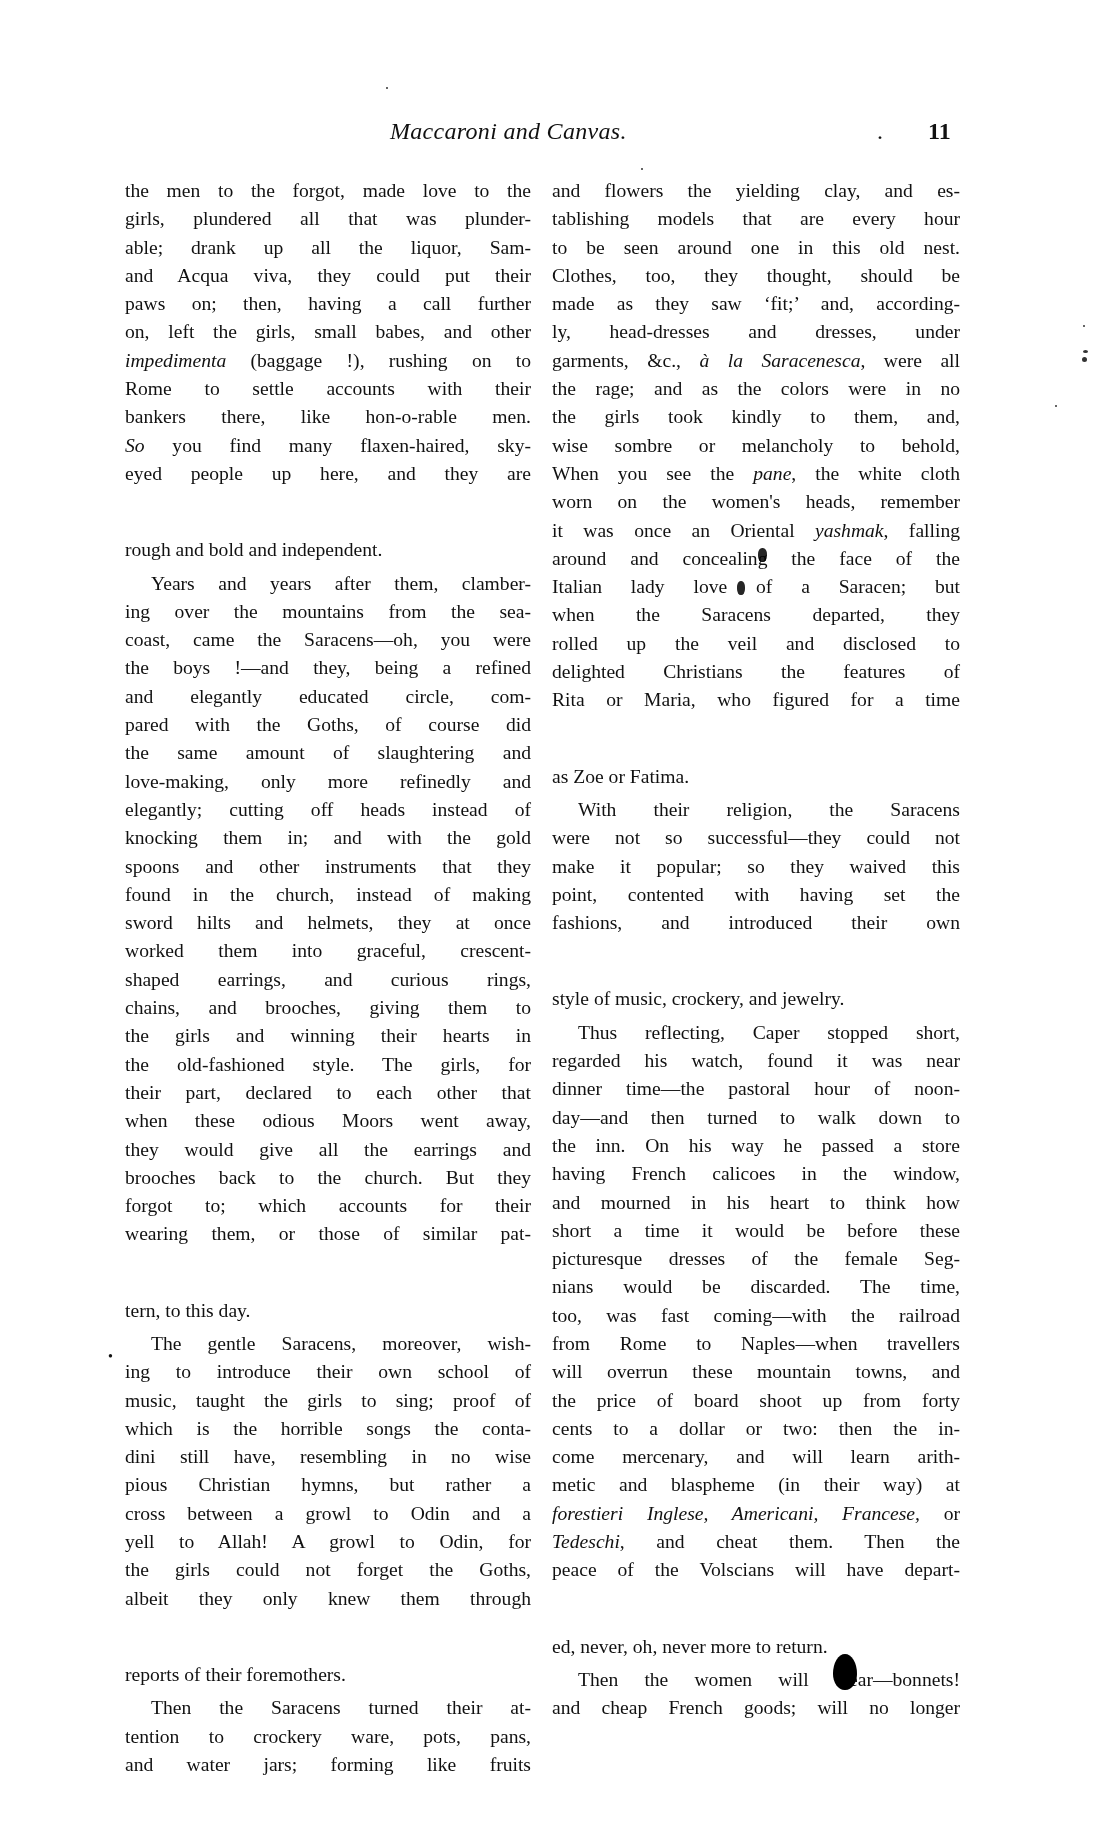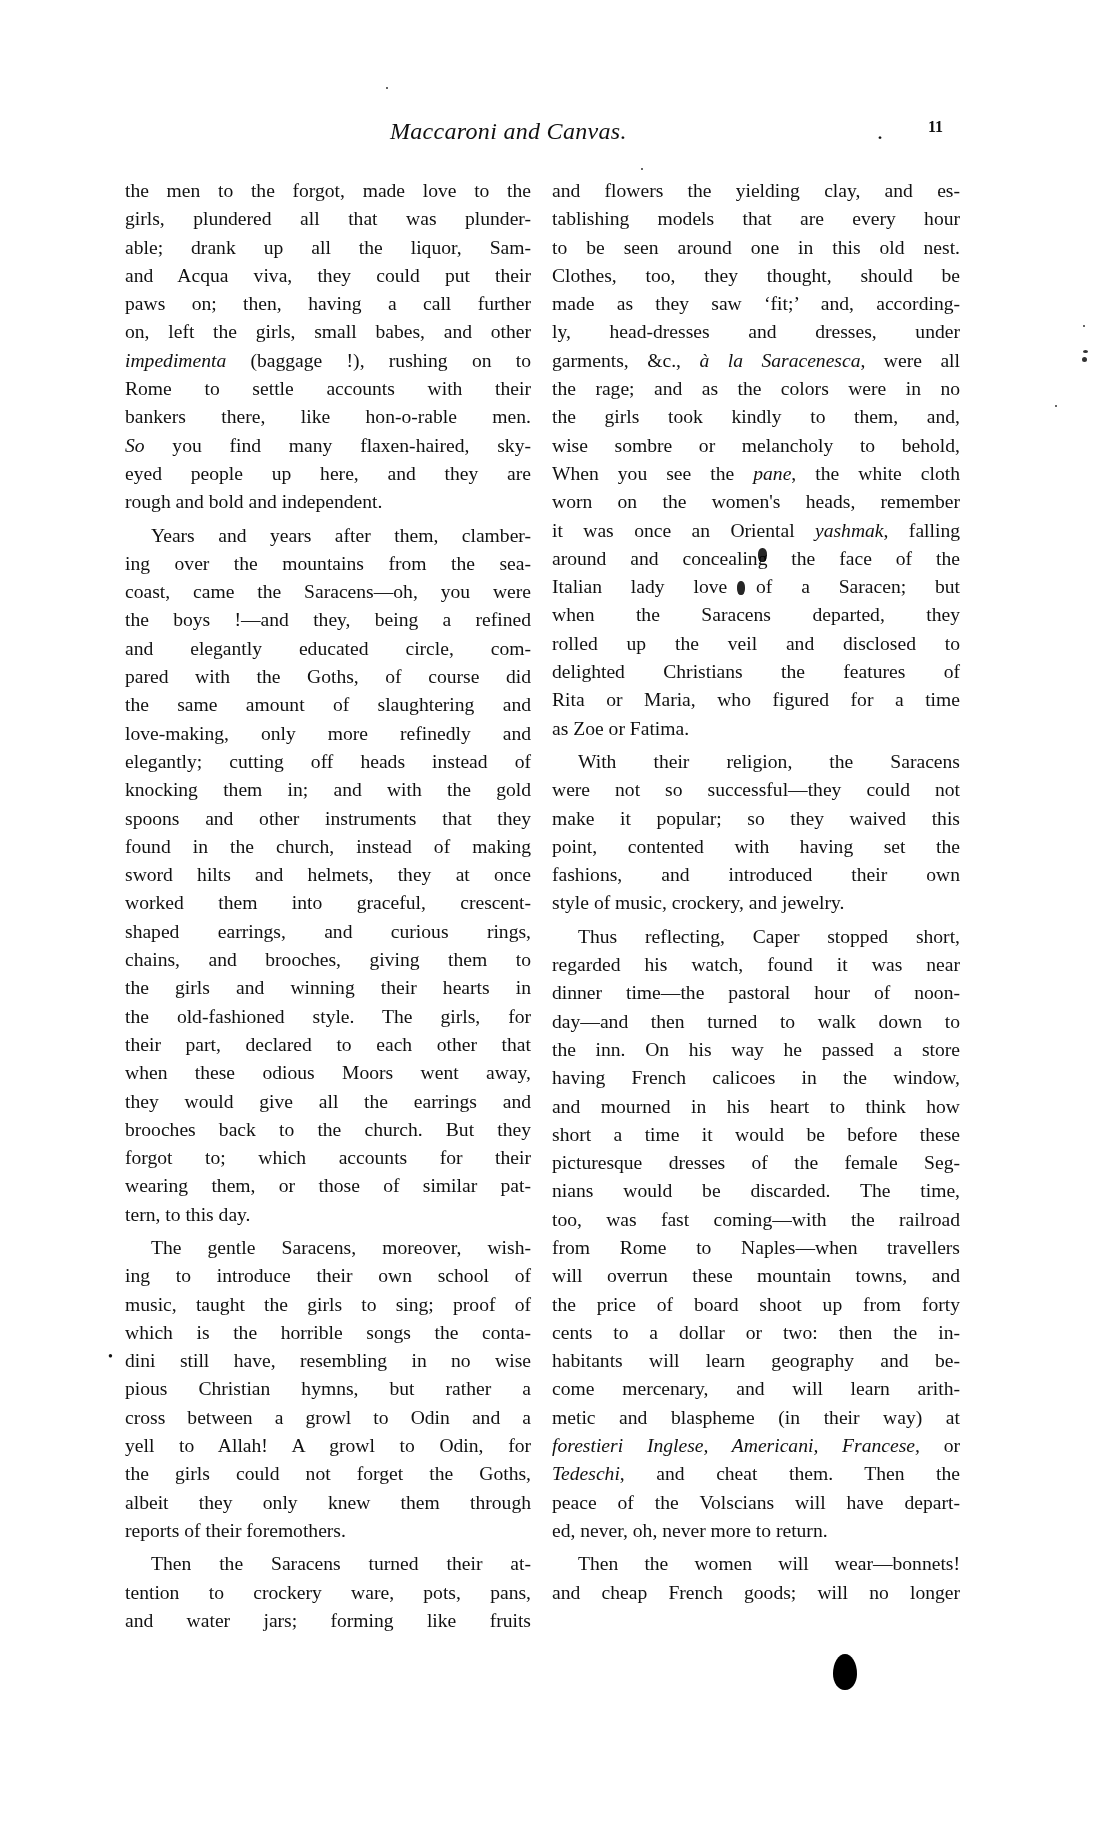--- a/index.html
+++ b/index.html
@@ -2,26 +2,26 @@
 <html><head>
 <meta charset="utf-8">
 <style>
   html, body { margin: 0; padding: 0; background: #ffffff; }
   body { width: 1120px; height: 1825px; position: relative; overflow: hidden;
          font-family: "Liberation Serif", "DejaVu Serif", serif; color: #111; }
   .header { position: absolute; top: 118px; left: 0; width: 908px; height: 40px; }
   .running-title { position: absolute; left: 390px; top: 0; font-style: italic;
          font-size: 24px; letter-spacing: 0.3px; }
   .header-dot { position: absolute; left: 877px; top: 0; font-size: 24px; }
-  .page-number { position: absolute; left: 928px; top: 0; font-size: 16px; font-weight: bold; }
+  .page-number { position: absolute; left: 928px; top: 0; font-size: 24px; font-weight: bold; }
   .col { position: absolute; top: 177px; font-size: 19.6px; line-height: 28.3px; }
   .col-left { left: 125px; width: 406px; }
   .col-right { left: 552px; width: 408px; }
   .line { display: block; white-space: nowrap; text-align: justify; text-align-last: justify; height: 28.3px; overflow: visible; }
-  .line.last { text-align-last: left; }
+  .line.last { text-align-last: left; margin-top: 48px; }
   .line.indent { padding-left: 26px; }
   .para-gap { height: 5px; }
   i { font-style: italic; }
   .blot { position: absolute; left: 833px; top: 1654px; width: 24px; height: 36px;
           background: #000; border-radius: 50% 50% 48% 48% / 55% 55% 45% 45%; }
   .smudge { position: absolute; background: #000; }
   .speck { position: absolute; width: 2px; height: 2px; background: #333; border-radius: 50%; }
   .margin-mark { position: absolute; left: 108px; top: 1349px; font-size: 14px; }
 </style>
 </head>
@@ -126,21 +126,20 @@
     <span class="line"><span>having French calicoes in the window,</span></span>
     <span class="line"><span>and mourned in his heart to think how</span></span>
     <span class="line"><span>short a time it would be before these</span></span>
     <span class="line"><span>picturesque dresses of the female Seg-</span></span>
     <span class="line"><span>nians would be discarded. The time,</span></span>
     <span class="line"><span>too, was fast coming—with the railroad</span></span>
     <span class="line"><span>from Rome to Naples—when travellers</span></span>
     <span class="line"><span>will overrun these mountain towns, and</span></span>
     <span class="line"><span>the price of board shoot up from forty</span></span>
     <span class="line"><span>cents to a dollar or two: then the in-</span></span>
-    <span class="line"><span>habitants will learn geography and be-</span></span>
     <span class="line"><span>come mercenary, and will learn arith-</span></span>
     <span class="line"><span>metic and blaspheme (in their way) at</span></span>
     <span class="line"><i>forestieri Inglese, Americani, Francese,</i><span> or</span></span>
     <span class="line"><i>Tedeschi</i><span>, and cheat them. Then the</span></span>
     <span class="line"><span>peace of the Volscians will have depart-</span></span>
     <span class="line last"><span>ed, never, oh, never more to return.</span></span>
     <div class="para-gap"></div>
     <span class="line indent"><span>Then the women will wear—bonnets!</span></span>
     <span class="line"><span>and cheap French goods; will no longer</span></span>
   </div>

